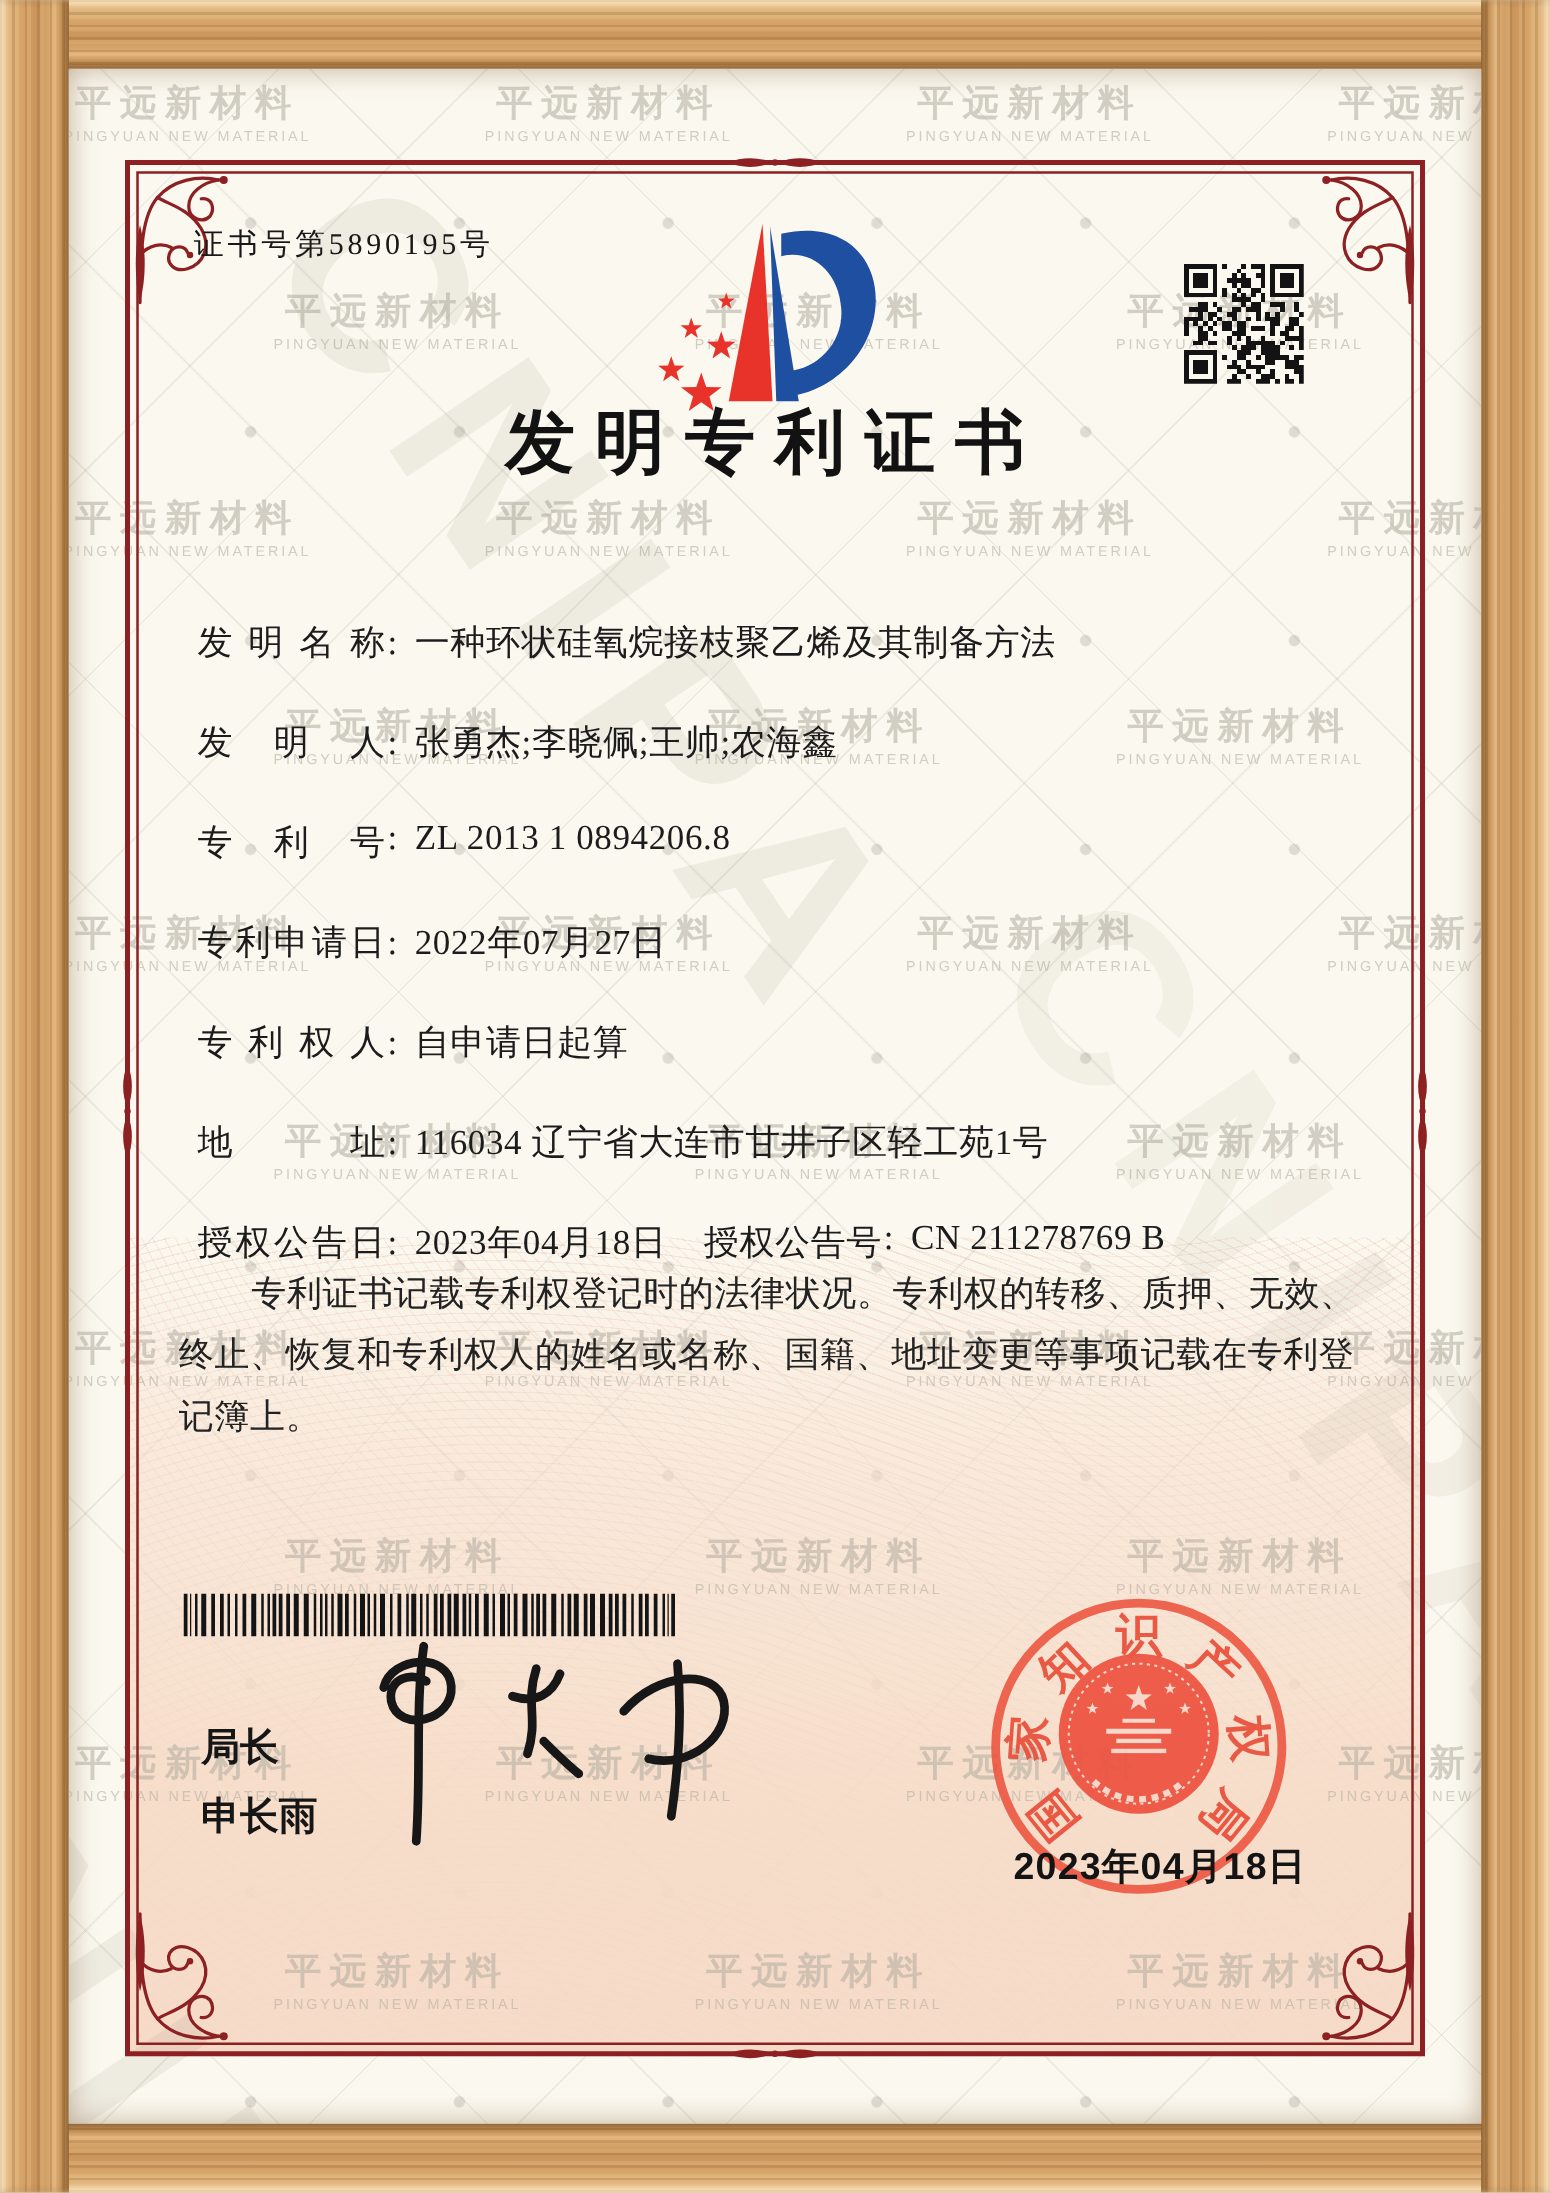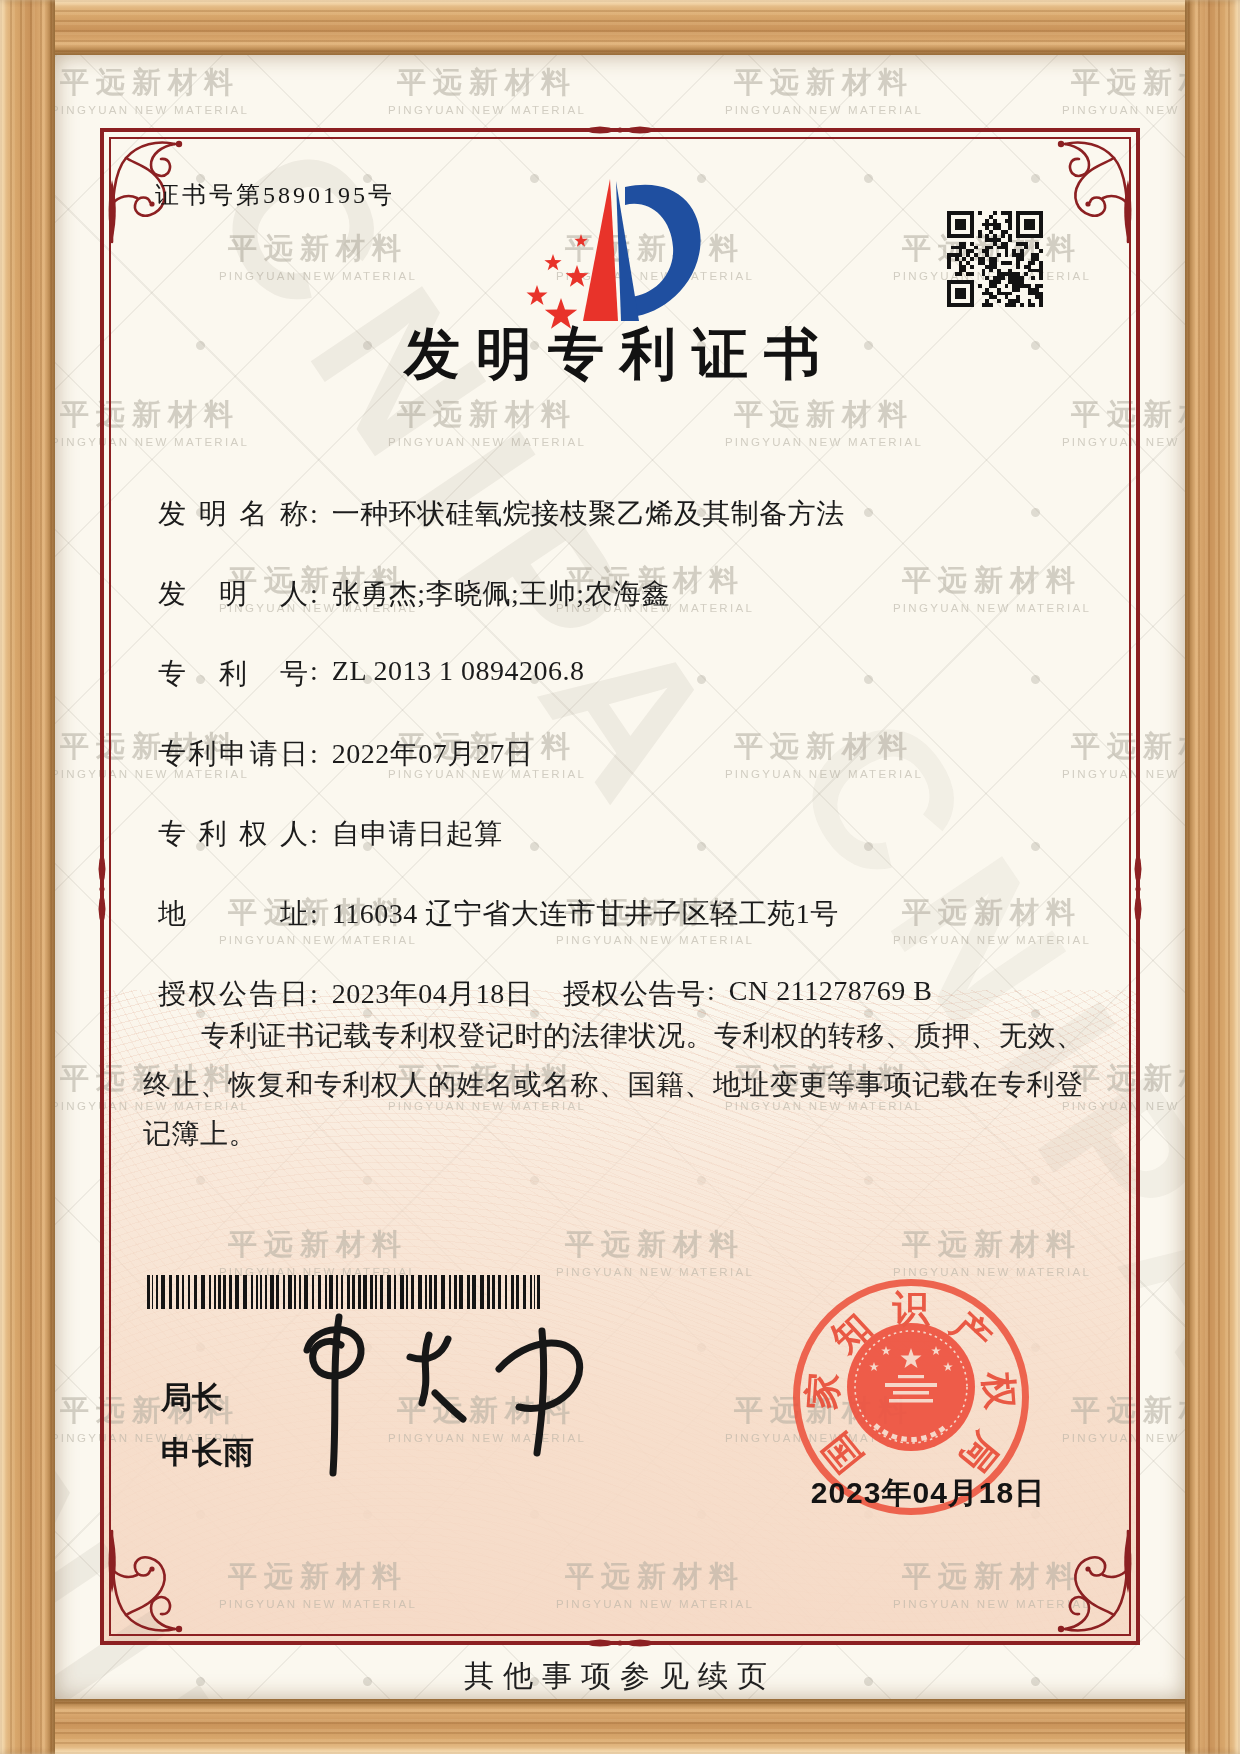--- a/index.html
+++ b/index.html
@@ -673,15 +673,14 @@
     <span class="seal-char" style="--a: -129deg;">国</span>
         <span class="seal-char" style="--a: -86deg;">家</span>
         <span class="seal-char" style="--a: -43deg;">知</span>
         <span class="seal-char" style="--a: 0deg;">识</span>
         <span class="seal-char" style="--a: 43deg;">产</span>
         <span class="seal-char" style="--a: 86deg;">权</span>
         <span class="seal-char" style="--a: 129deg;">局</span>
       </div>
     <div class="seal-date">2023年04月18日</div>
 
-    <div class="footer-note">其他事项参见续页</div>
   </div>
 </div>
 
 </body></html>

